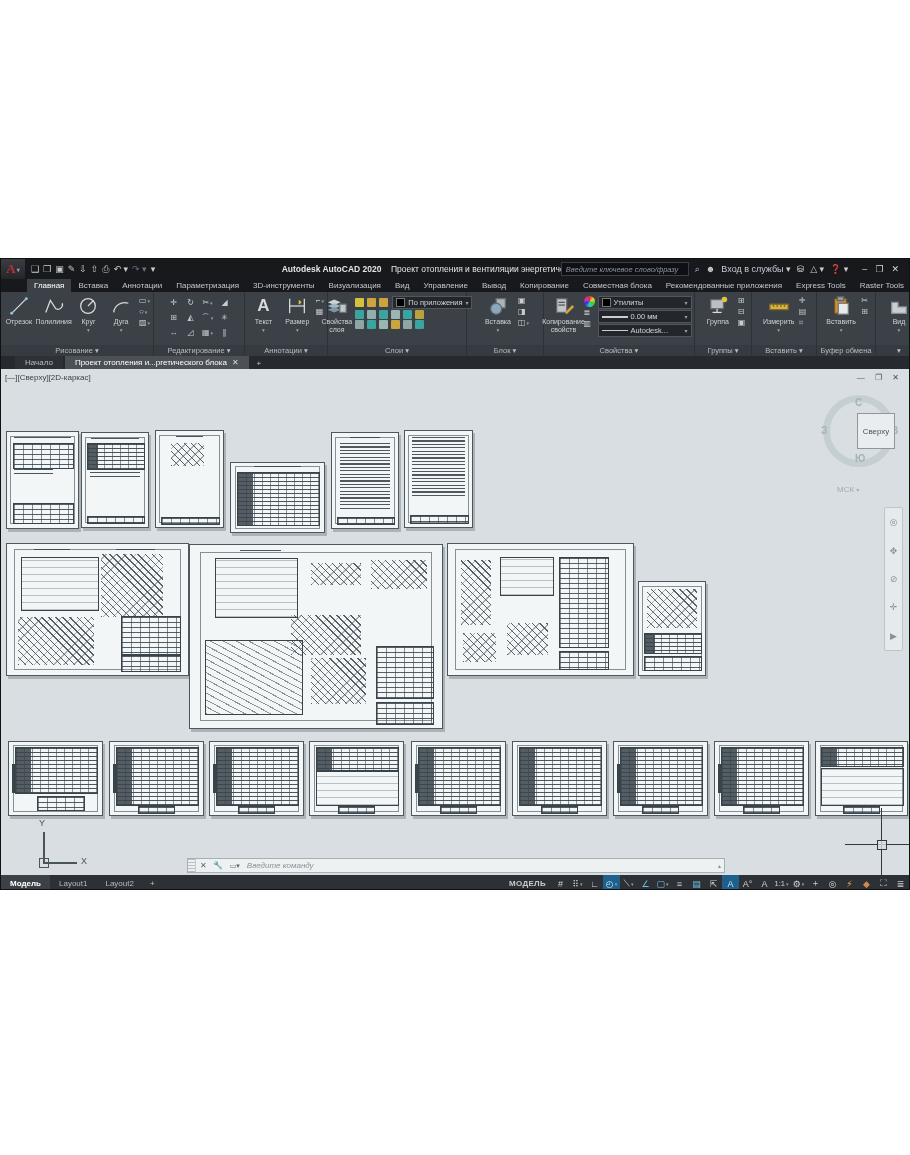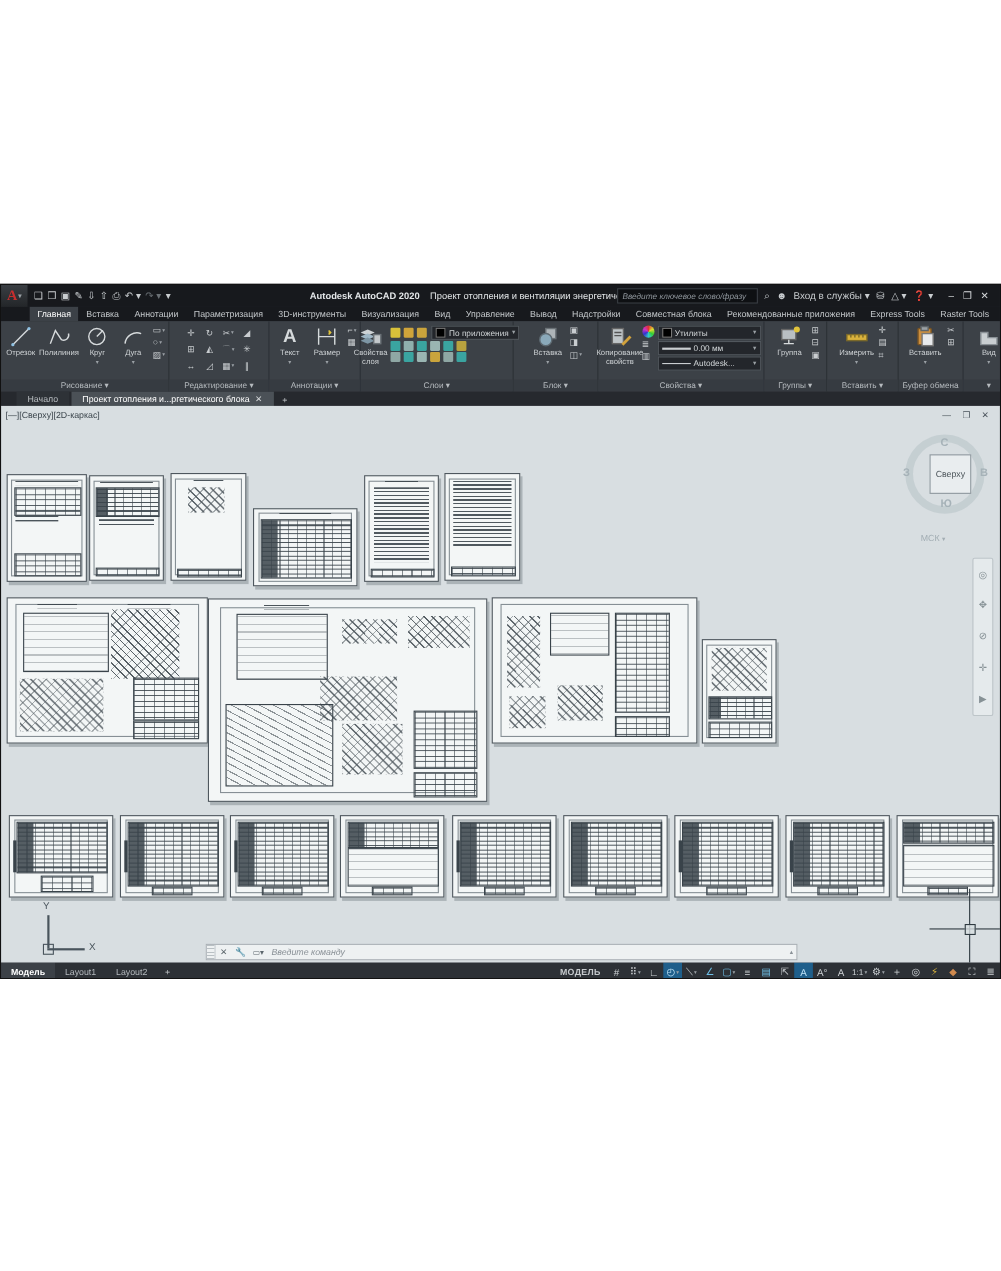--- a/index.html
+++ b/index.html
@@ -64,21 +64,21 @@
   
   .canvas{position:relative;height:506px;background:#d8dee1;overflow:hidden;}
   .vp-label{position:absolute;left:4px;top:4px;font-size:8px;color:#3a444b;}
   .vp-winbtns{position:absolute;right:6px;top:4px;font-size:8px;color:#49525a;letter-spacing:4px;}
 
   
   .viewcube{position:absolute;left:818px;top:20px;width:80px;height:118px;}
   .vc-ring{position:absolute;left:4px;top:6px;width:72px;height:72px;border-radius:50%;border:7px solid rgba(176,188,194,.45);box-sizing:border-box;}
   .vc-n,.vc-s,.vc-w,.vc-e{position:absolute;font-size:10px;color:#a6b2b8;font-weight:bold;}
   .vc-n{left:36px;top:8px;} .vc-s{left:36px;top:64px;} .vc-w{left:2px;top:36px;} .vc-e{left:72px;top:36px;}
-  .vc-face{position:absolute;left:26px;top:24px;width:36px;height:34px;background:#e9edef;border:1px solid #8d979d;
+  .vc-face{position:absolute;left:38px;top:24px;width:36px;height:34px;background:#e9edef;border:1px solid #8d979d;
            display:flex;align-items:center;justify-content:center;font-size:8px;color:#4a5358;}
   .vc-wcs{position:absolute;left:18px;top:96px;font-size:8px;color:#a2adb3;}
   .vc-wcs .dd{font-size:6px;}
 
   
   .navbar{position:absolute;right:6px;top:138px;width:17px;height:142px;background:rgba(240,244,245,.55);
           border:1px solid rgba(150,160,166,.5);border-radius:2px;display:flex;flex-direction:column;align-items:center;
           justify-content:space-around;color:rgba(110,122,128,.8);font-size:9px;}
 
   
@@ -186,21 +186,21 @@
   <div class="ribbontabs" id="ribbontabs">
         <div class="rtab active">Главная</div>
         <div class="rtab">Вставка</div>
         <div class="rtab">Аннотации</div>
         <div class="rtab">Параметризация</div>
         <div class="rtab">3D-инструменты</div>
         <div class="rtab">Визуализация</div>
         <div class="rtab">Вид</div>
         <div class="rtab">Управление</div>
         <div class="rtab">Вывод</div>
-        <div class="rtab">Надстройки</div>
+        <div class="rtab">Копирование</div>
         <div class="rtab">Совместная блока</div>
         <div class="rtab">Рекомендованные приложения</div>
         <div class="rtab">Express Tools</div>
         <div class="rtab">Raster Tools</div>
       </div>
 
   <div class="ribbon" id="ribbon">
         <div class="rpanel" style="width: 152px;">
           <div class="rpanel-body">
             <div class="bigbtn">

